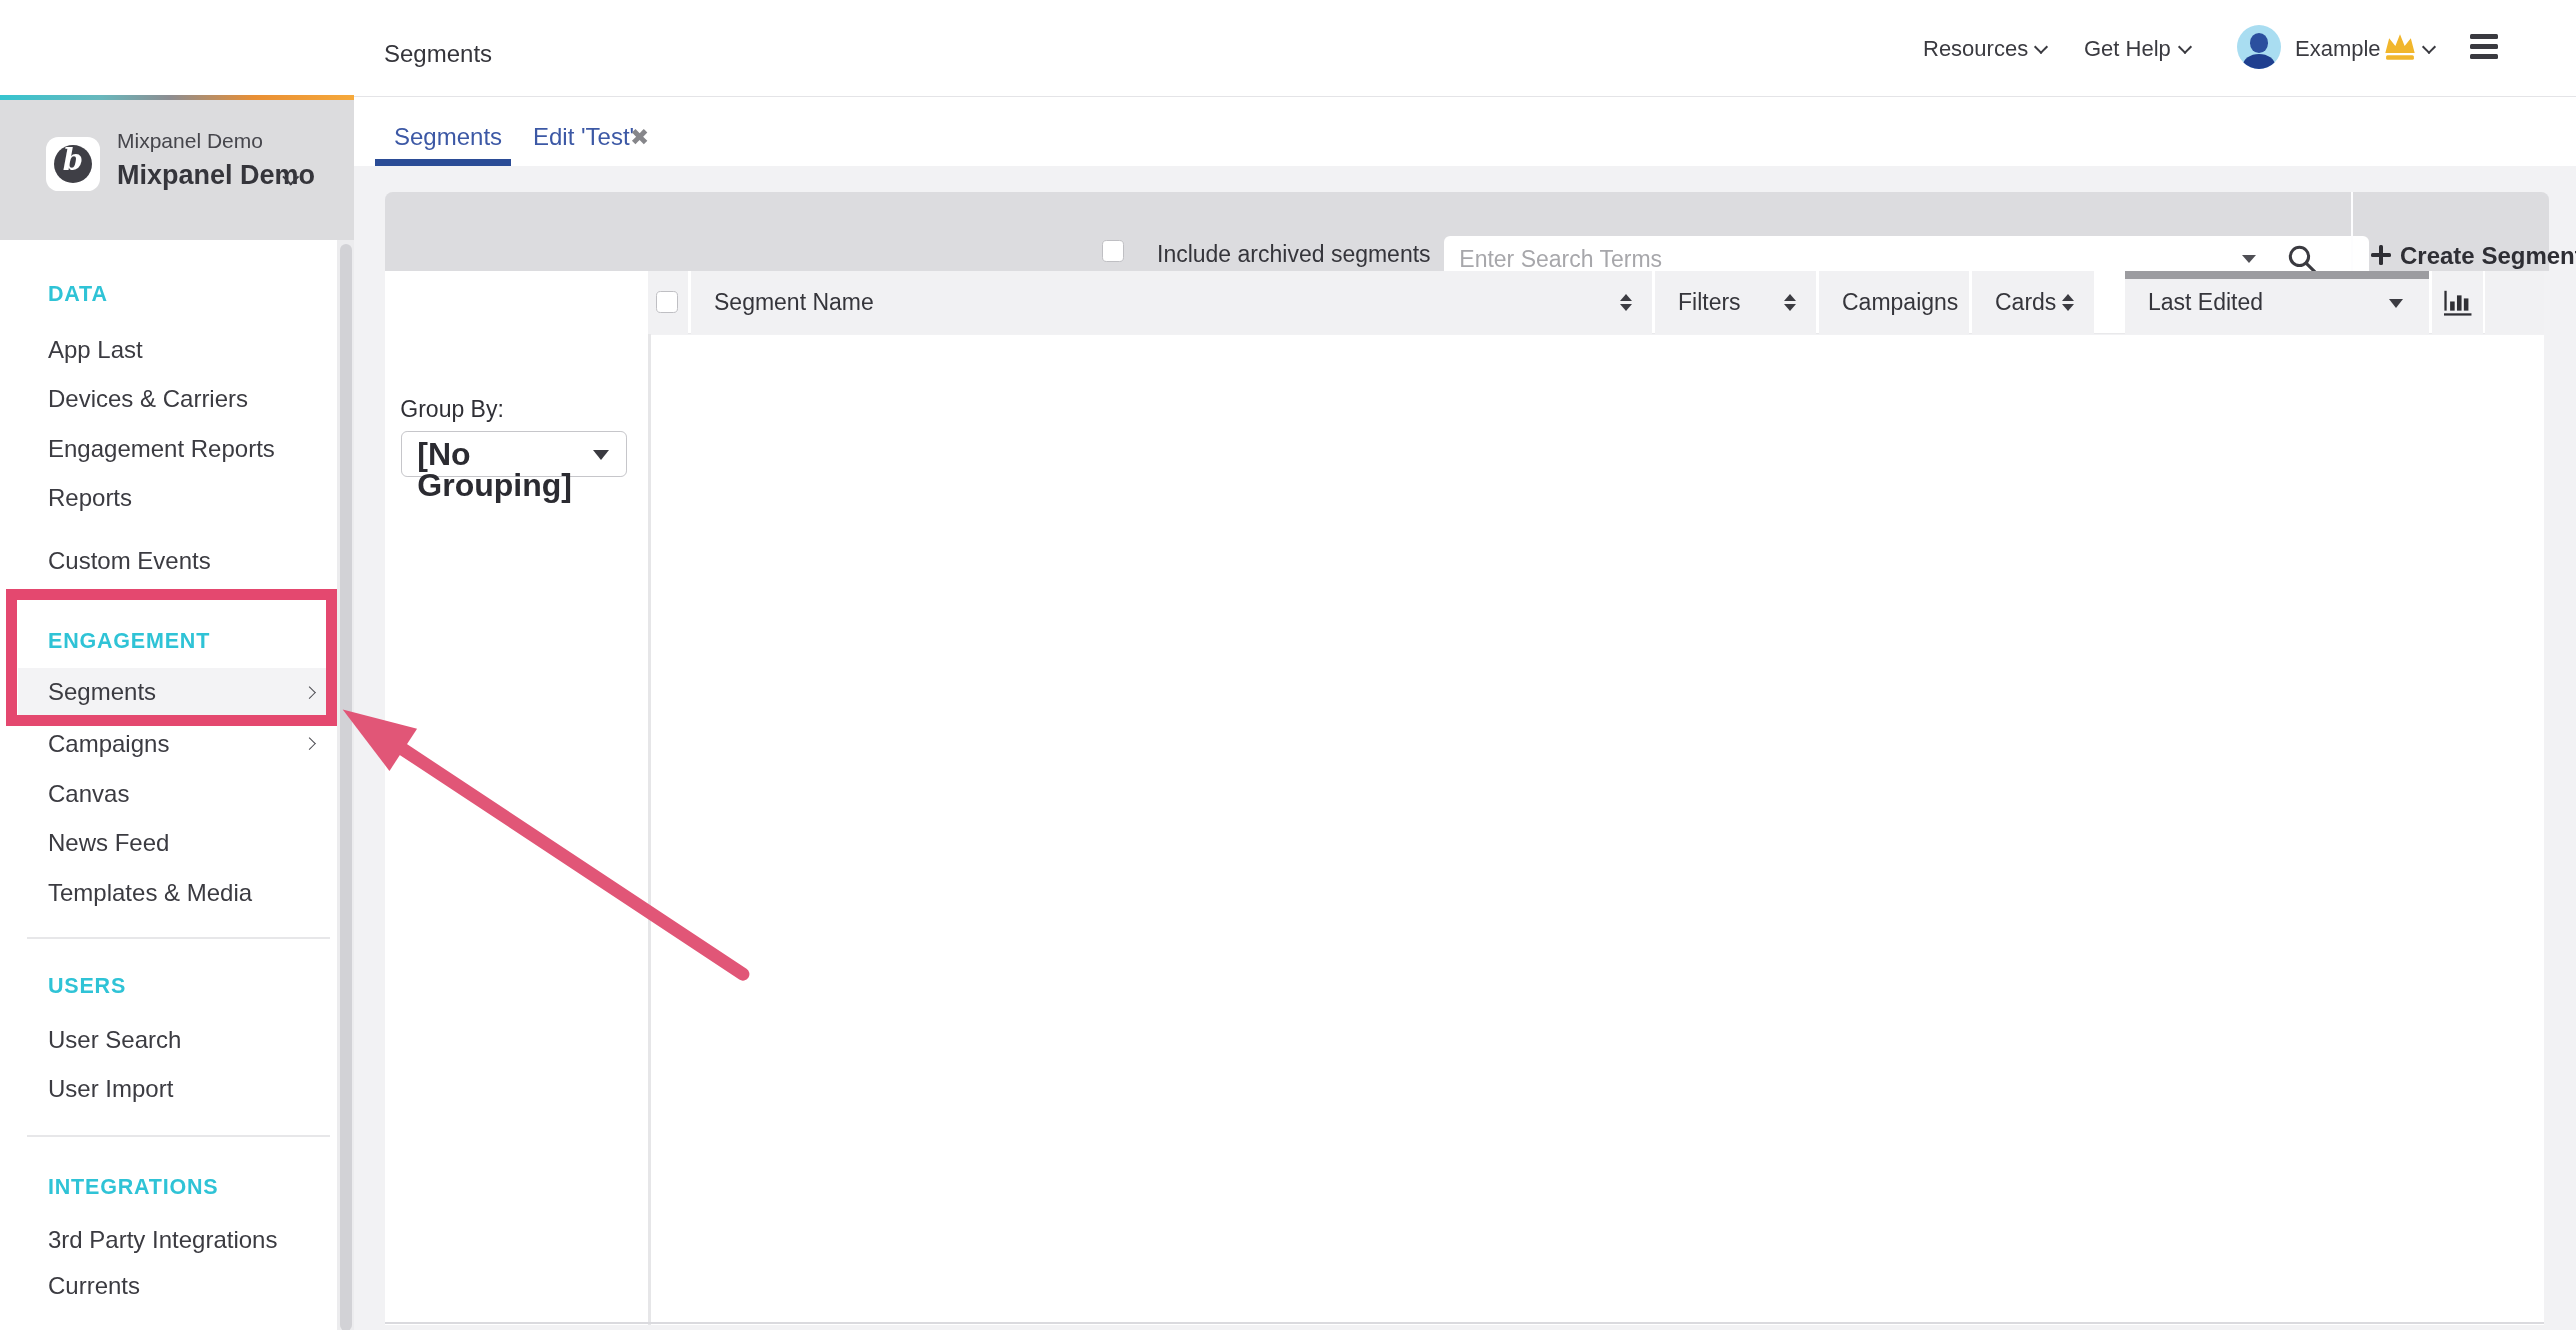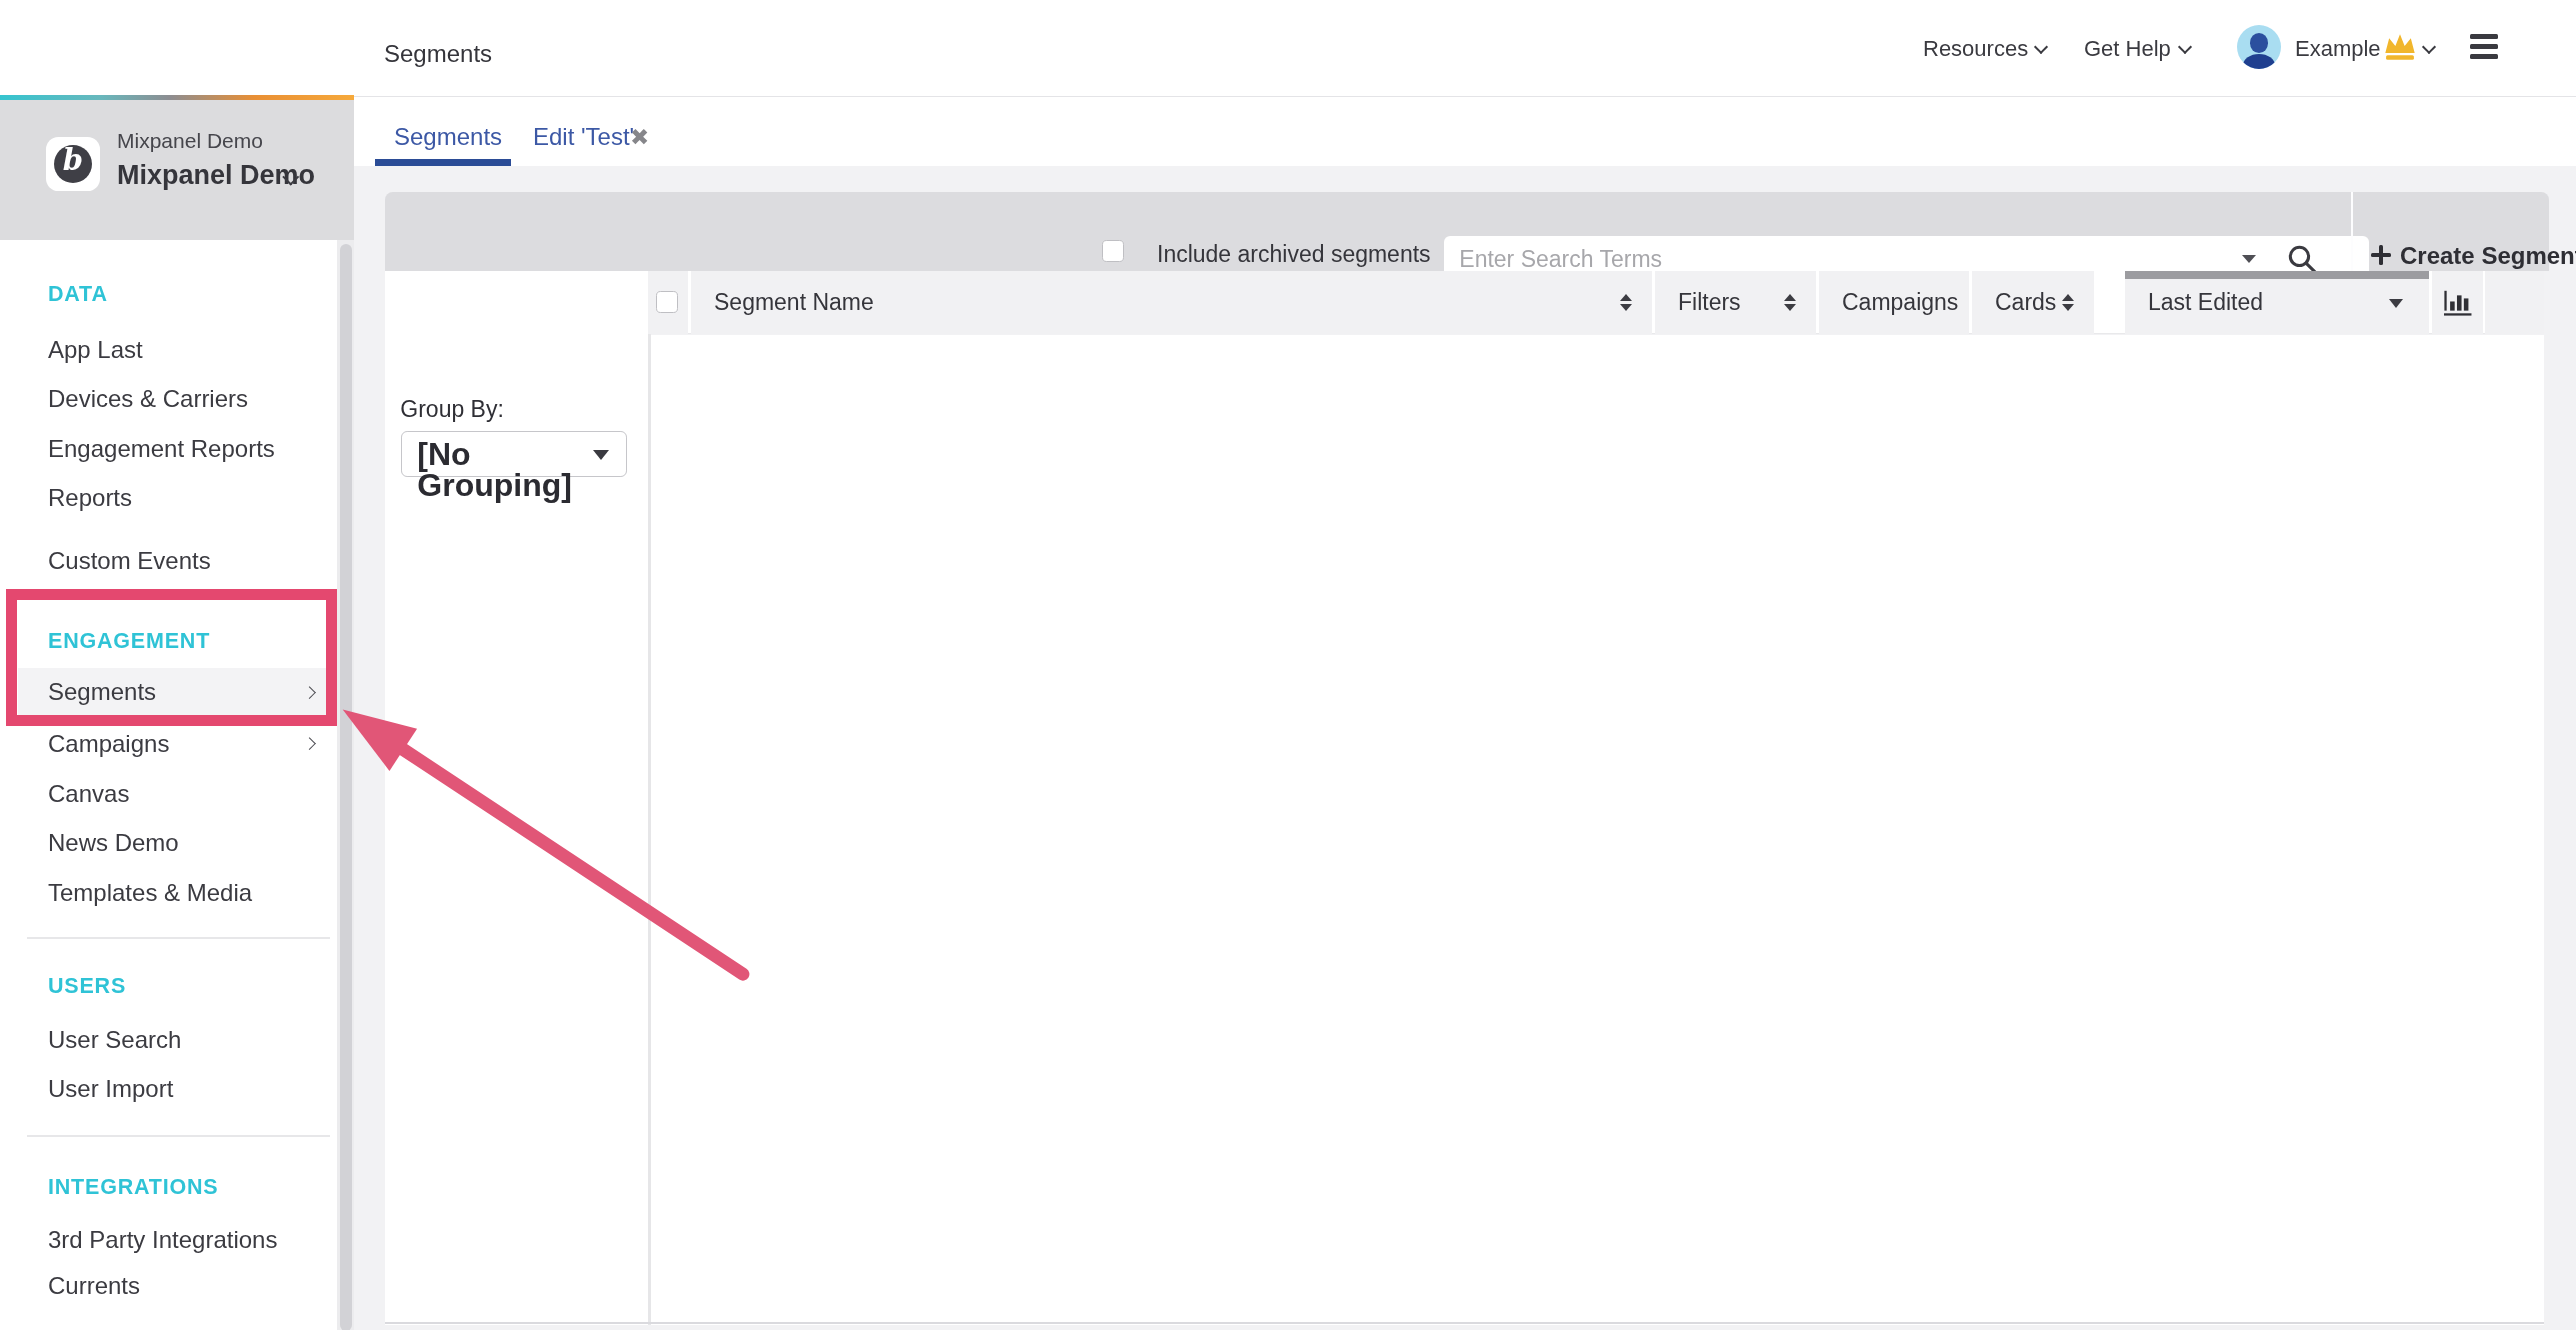--- a/index.html
+++ b/index.html
@@ -243,21 +243,21 @@
         <div class="nav-item" style="top: 432px;">Engagement Reports</div>
         <div class="nav-item" style="top: 481px;">Reports</div>
         <div class="nav-item" style="top: 500px; margin-top: 44px;">Custom Events</div>
         <div class="nav-header" style="top: 626px;">ENGAGEMENT</div>
         <div class="nav-band" style="top: 668px;"></div>
         <div class="nav-item" style="top: 675px;">Segments</div>
         <span class="chev-right" style="top: 688px;"></span>
         <div class="nav-item" style="top: 727px;">Campaigns</div>
         <span class="chev-right" style="top: 739px;"></span>
         <div class="nav-item" style="top: 777px;">Canvas</div>
-        <div class="nav-item" style="top: 826px;">News Demo</div>
+        <div class="nav-item" style="top: 826px;">News Feed</div>
         <div class="nav-item" style="top: 876px;">Templates &amp; Media</div>
         <div class="nav-divider" style="top: 937px;"></div>
         <div class="nav-header" style="top: 971px;">USERS</div>
         <div class="nav-item" style="top: 1023px;">User Search</div>
         <div class="nav-item" style="top: 1072px;">User Import</div>
         <div class="nav-divider" style="top: 1135px;"></div>
         <div class="nav-header" style="top: 1172px;">INTEGRATIONS</div>
         <div class="nav-item" style="top: 1223px;">3rd Party Integrations</div>
         <div class="nav-item" style="top: 1269px;">Currents</div>
       </div>

